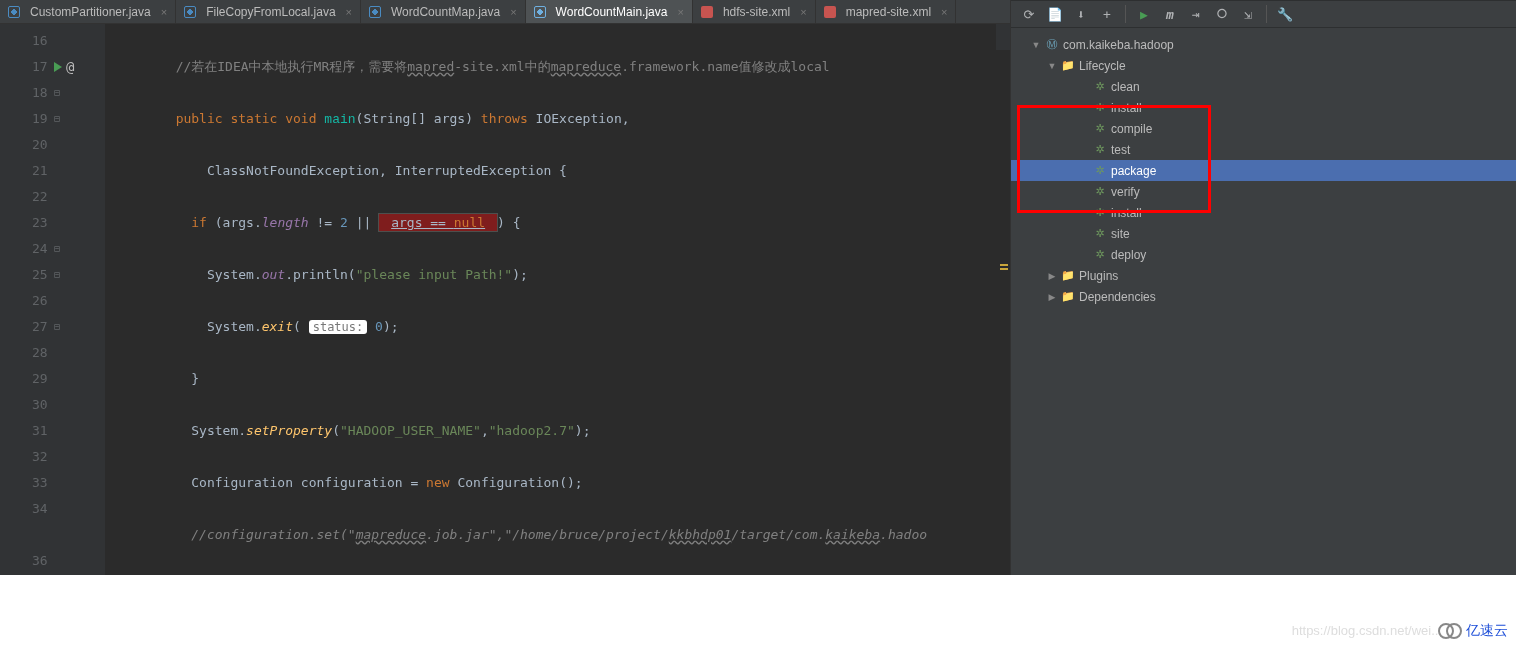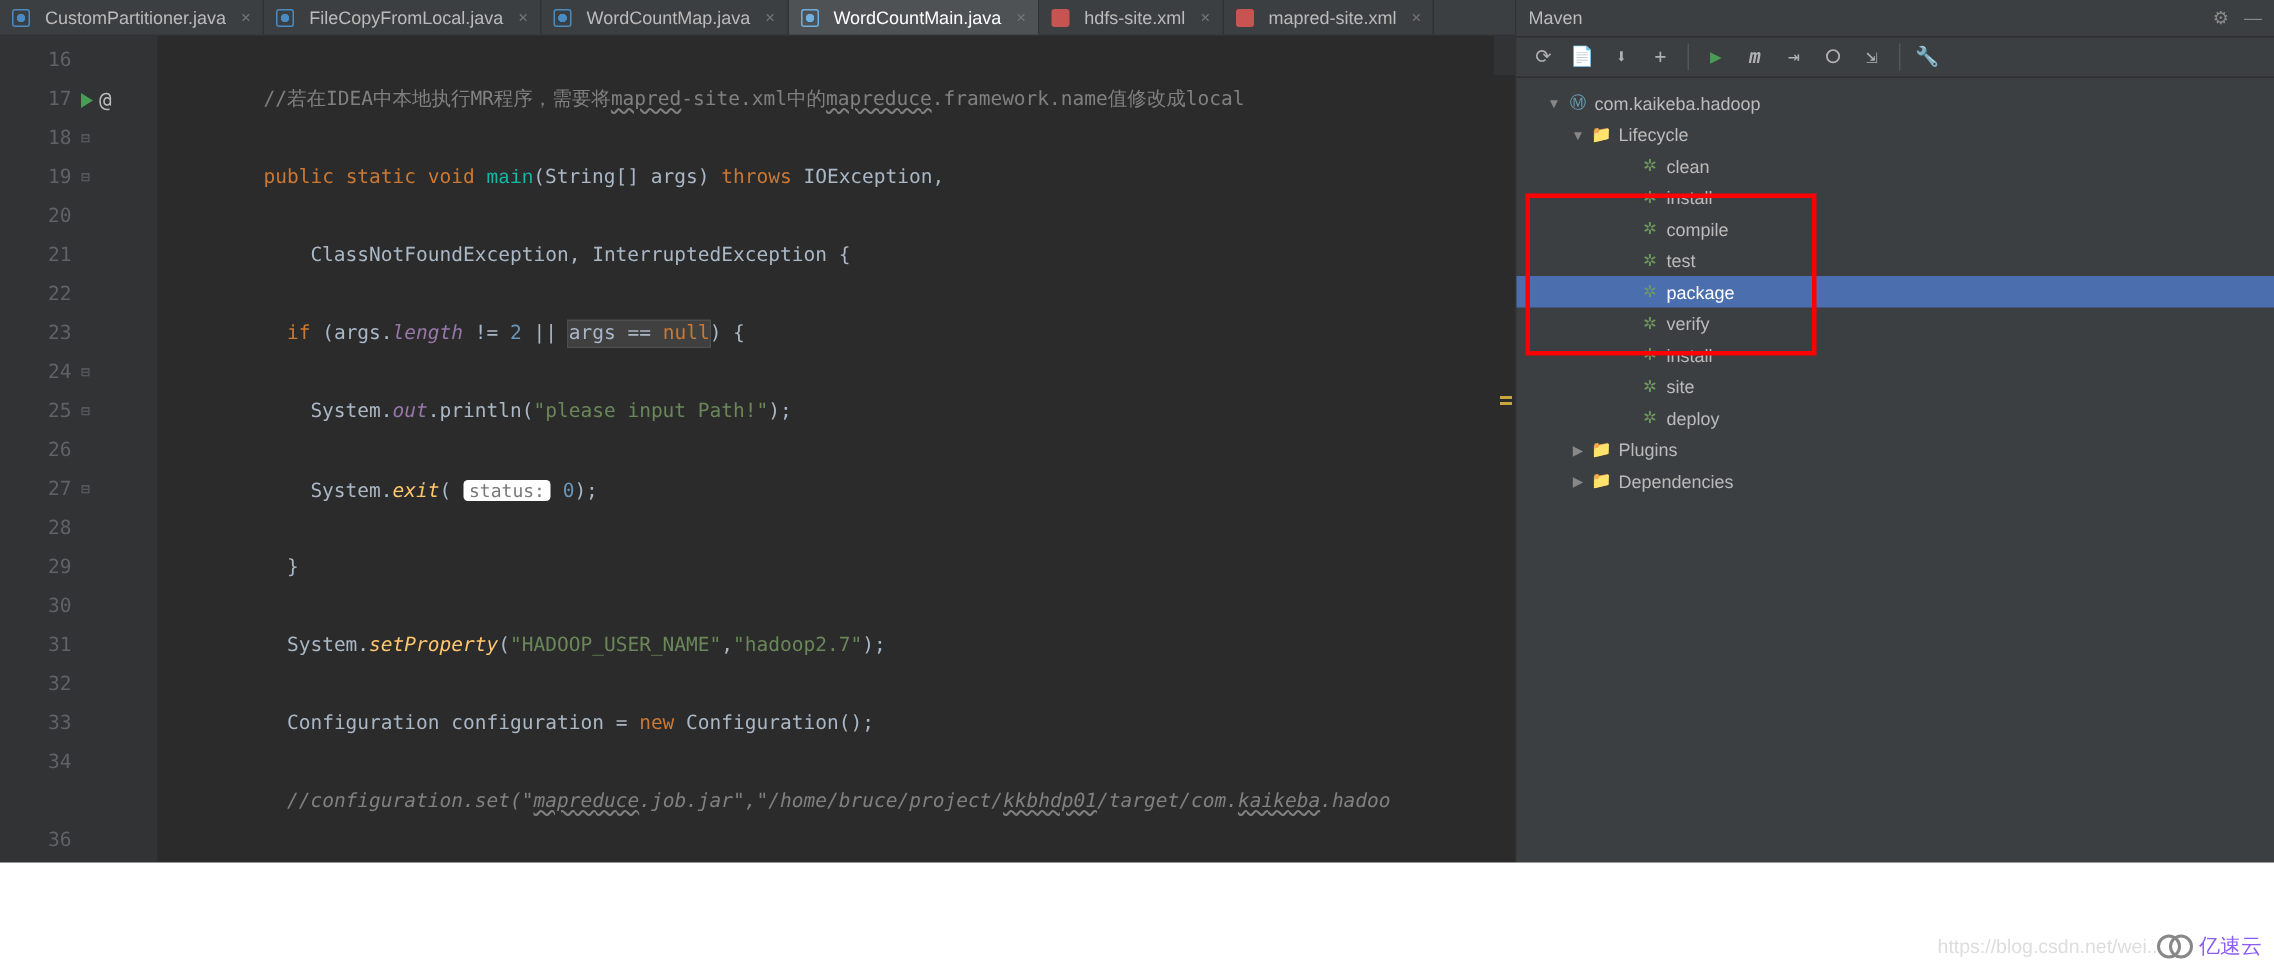--- a/index.html
+++ b/index.html
@@ -27,21 +27,21 @@
 .c-comment { color: #808080; }
 .c-kw { color: #cc7832; }
 .c-str { color: #6a8759; }
 .c-num { color: #6897bb; }
 .c-field { color: #9876aa; font-style: italic; }
 .c-method { color: #14b8a6; font-family: Liberation Mono, monospace; }
 .c-methodi { color: #ffc66d; font-style: italic; }
 .c-hint { background: #ffffff; color: #787878; padding: 0 4px; border-radius: 3px; font-size: 12px;}
 .c-todo { color:#808080; font-style: italic;}
 .c-wavy { text-decoration: underline wavy #808080; }
-.hl-box { background:#404040; outline:1px solid #4d4f4d; padding:1px 0;}
+.hl-box { background:#7f1d1d; outline:1px solid #4d4f4d; padding:1px 12px;text-decoration:underline;}
 .right-margin { position:absolute; top:0; right:0; width:14px; height:100%; background:#313335; }
 .right-margin .warn { position:absolute; right:2px; width:8px; height:2px; background:#c9a63c;}
 .panel { width: 506px; background: #3c3f41; border-left: 1px solid #323232; display: flex; flex-direction: column; }
 .panel-title { height: 24px; display: flex; align-items: center; justify-content: space-between; padding: 0 8px; color: #bbb; background: #3c3f41; font-family:"Segoe UI",sans-serif; font-size:12px; }
 .panel-title .right-icons { display:flex; gap:10px; color:#888;}
 .panel-toolbar { height: 28px; display: flex; align-items: center; gap: 10px; padding: 0 10px; background: #3c3f41; border-bottom: 1px solid #2d2f30; border-top: 1px solid #2d2f30; }
 .tb-ico { width: 16px; height: 16px; display: flex; align-items: center; justify-content: center; color: #afb1b3; cursor: pointer; font-size:13px;}
 .tb-sep { width:1px; height:18px; background:#555;}
 .tb-run { color:#499c54; }
 .tb-m { color:#afb1b3; font-weight:bold; font-style:italic;}
@@ -52,21 +52,21 @@
 .tree-ico { width: 14px; height: 14px; display: inline-flex; align-items:center; justify-content:center; font-size:11px;}
 .ico-m { color:#6a9fb5;}
 .ico-folder { color:#87939a;}
 .ico-gear { color:#6e985e; font-size:11px;}
 .tree .indent-1 { padding-left: 20px; }
 .tree .indent-2 { padding-left: 36px; }
 .tree .indent-4 { padding-left: 68px; }
 .red-box { position: absolute; border: 3px solid #ff0000; pointer-events: none; }
 .footer { height: 73px; background: #fff; width: 100%; position: relative; }
 .watermark { position:absolute; bottom:10px; right:74px; color:#ddd; font-family:"Segoe UI",sans-serif; font-size:13px;}
-.logo { position:absolute; bottom:8px; right:8px; font-family:"Segoe UI",sans-serif; font-size:14px; color:#8b5cf6; display:flex; align-items:center; gap:4px;}
+.logo { position:absolute; bottom:8px; right:8px; font-family:"Segoe UI",sans-serif; font-size:14px; color:#1d4ed8; display:flex; align-items:center; gap:4px;}
 .logo-ico { width:24px; height:16px; position:relative;}
 .logo-ico::before,.logo-ico::after { content:""; position:absolute; width:12px; height:12px; border:2px solid #888; border-radius:50%; top:0;}
 .logo-ico::before { left:0;}
 .logo-ico::after { left:8px;}
 </style>
 </head>
 <body>
 
 <div class="top-area">
   <div class="editor-side">
@@ -191,27 +191,20 @@
 
         <div class="right-margin">
           <div class="warn" style="top:240px"></div>
           <div class="warn" style="top:244px"></div>
         </div>
       </div>
     </div>
   </div>
 
   <div class="panel">
-    <div class="panel-title">
-      <span>Maven</span>
-      <span class="right-icons">
-        <span>⚙</span>
-        <span>—</span>
-      </span>
-    </div>
     <div class="panel-toolbar" id="ptoolbar">
         <div class="tb-ico">⟳</div>
         <div class="tb-ico">📄</div>
         <div class="tb-ico">⬇</div>
         <div class="tb-ico">+</div>
         <div class="tb-sep"></div>
         <div class="tb-ico tb-run">▶</div>
         <div class="tb-ico tb-m">m</div>
         <div class="tb-ico">⇥</div>
         <div class="tb-ico">⭘</div>

